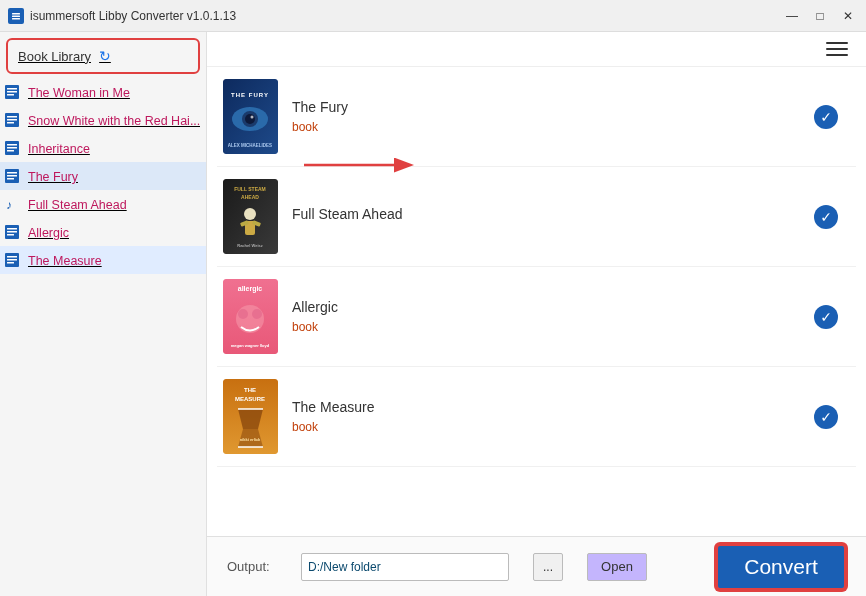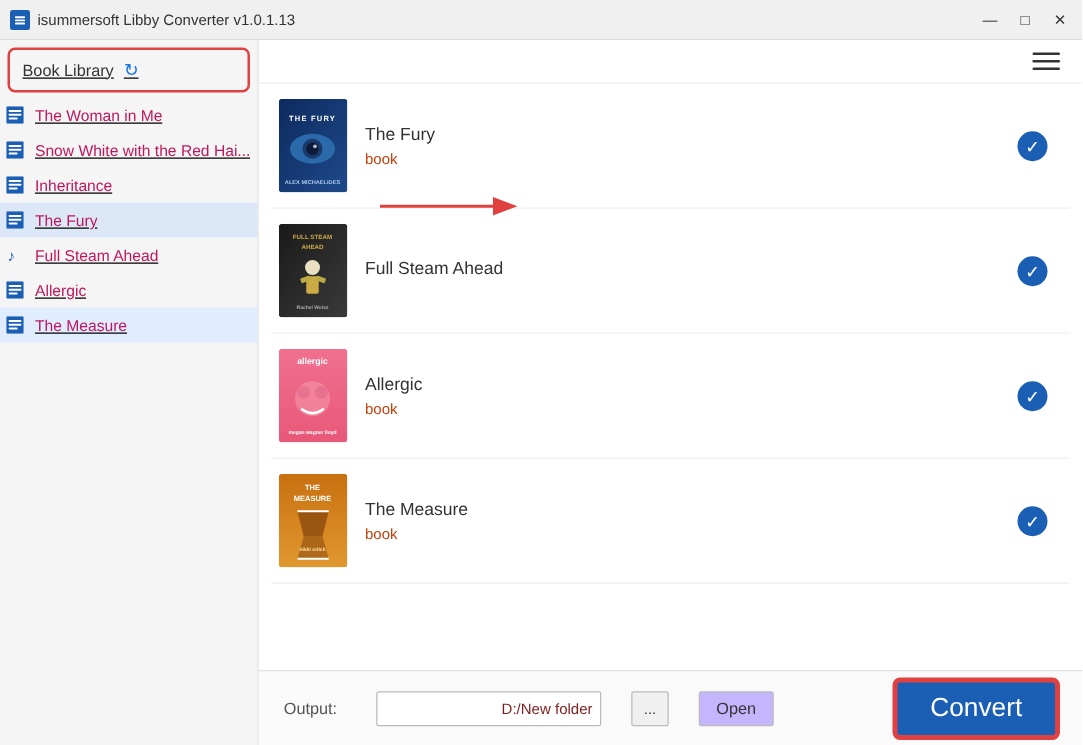--- a/index.html
+++ b/index.html
@@ -216,29 +216,28 @@
       padding: 0 20px;
       gap: 24px;
       background: #fafafa;
     }
     .output-label {
       font-size: 13px;
       color: #555;
       min-width: 50px;
     }
     .output-input {
-      width: 180px;
+      width: 208px;
       height: 28px;
       border: 1px solid #bbb;
       border-radius: 2px;
       padding: 0 6px;
       font-size: 12px;
-      color: #7f1d1d;
+      color: #0c4a6e;
       background: #fff;
-      text-align: right;
     }
     .btn-dots {
       width: 30px; height: 28px;
       border: 1px solid #bbb;
       border-radius: 2px;
       background: #f0f0f0;
       cursor: pointer;
       font-size: 12px;
       color: #333;
       display: flex; align-items: center; justify-content: center;

